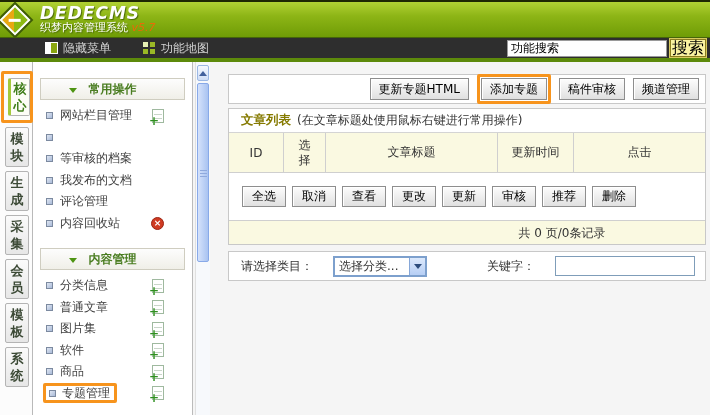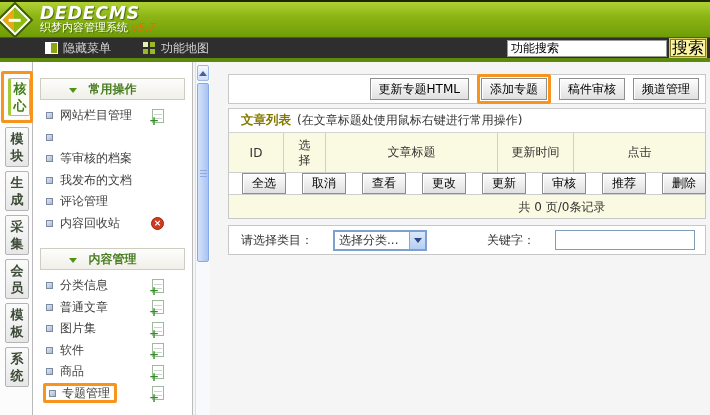--- a/index.html
+++ b/index.html
@@ -73,21 +73,21 @@
 
   .listbox { margin-bottom:6px; }
   .list-title { height:24px; display:flex; align-items:center; padding-left:12px; border-bottom:1px solid #d4d4d4; }
   .list-title b { color:#857a00; font-size:12.5px; }
   .list-title .hint { margin-left:6px; color:#333; }
   .thead { display:flex; height:40px; background:#faf9e1; border-bottom:1px solid #cfcfcf; }
   .th { display:flex; align-items:center; justify-content:center; border-right:1px solid #cfcfcf; text-align:center; }
   .th:last-child { border-right:none; }
   .c0{width:55px;} .c1{width:42px;} .c2{width:172px;} .c3{width:76px;} .c4{width:75px;} .c5{flex:1;}
   .wrap2 span { display:inline-block; width:13px; word-break:break-all; line-height:15px; }
-  .actions { height:21px; display:flex; align-items:center; padding-left:13px; background:#fff;gap:10px; }
+  .actions { height:47px; display:flex; align-items:center; padding-left:13px; background:#fff; }
   .actions .win-btn { margin-left:0; margin-right:6px; height:21px; padding:0 9px; }
   .summary { height:24px; line-height:24px; background:#faf9e1; border-top:1px solid #cfcfcf; text-align:center; padding-left:190px; }
 
   .filter { height:30px; display:flex; align-items:center; padding-left:12px; }
   .xp-select { display:inline-flex; align-items:center; height:21px; border:2px solid #7da0cd; background:#fff; margin-left:20px; cursor:pointer; }
   .sel-text { width:74px; padding:8px 4px; white-space:nowrap; overflow:hidden; }
   .sel-arrow { width:16px; height:17px; background:linear-gradient(180deg,#dce9fc,#b6cef4); border-left:1px solid #86a7d8; display:flex; align-items:center; justify-content:center; }
   .sel-arrow i { width:0; height:0; border-left:4px solid transparent; border-right:4px solid transparent; border-top:5px solid #2c4c7c; }
   .kwlab { margin-left:60px; }
   .kw-input { margin-left:20px; width:140px; height:20px; border:1px solid #7f9db9; background:#fff; font-family:inherit; font-size:12px; padding:0 3px; }

